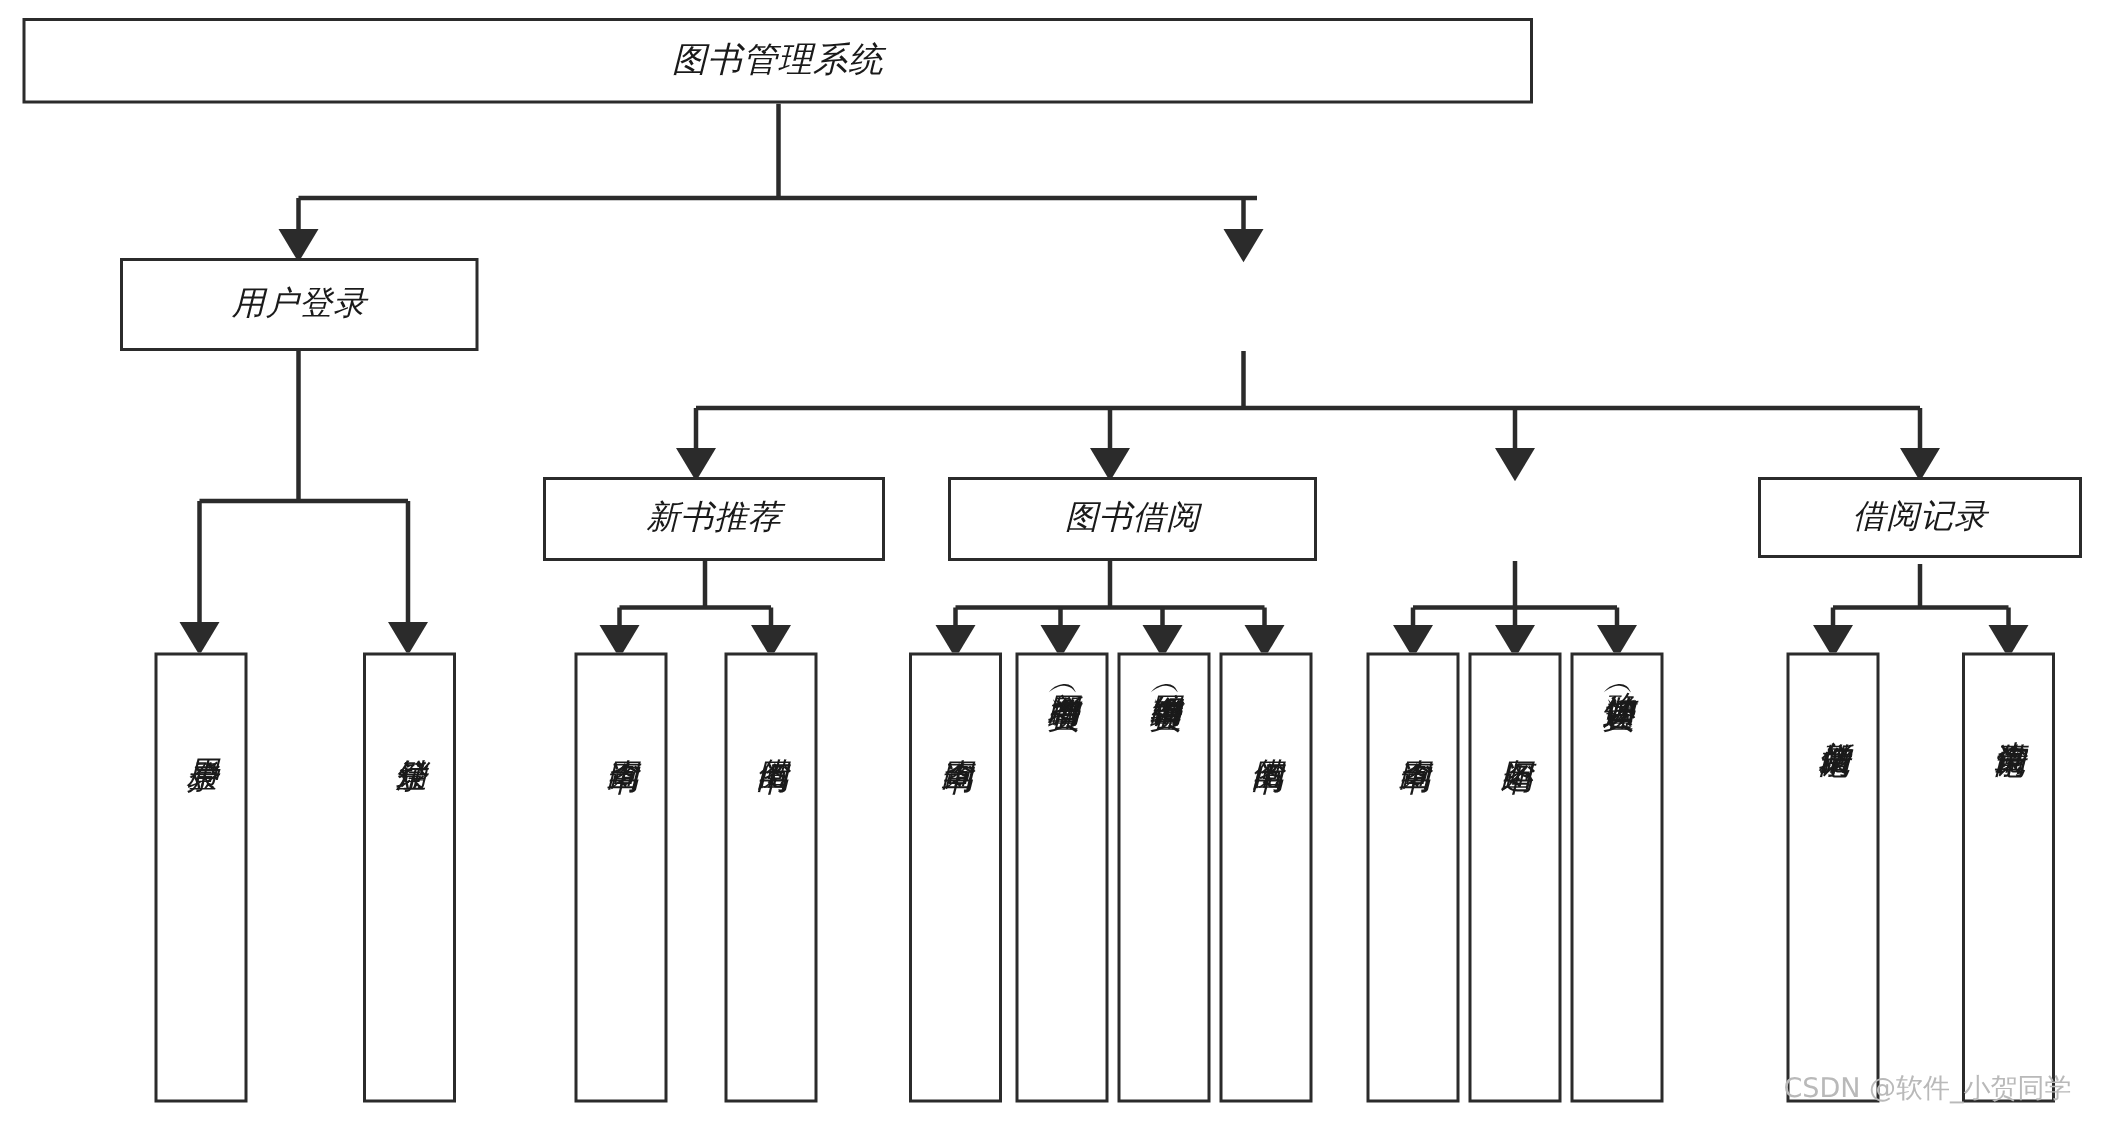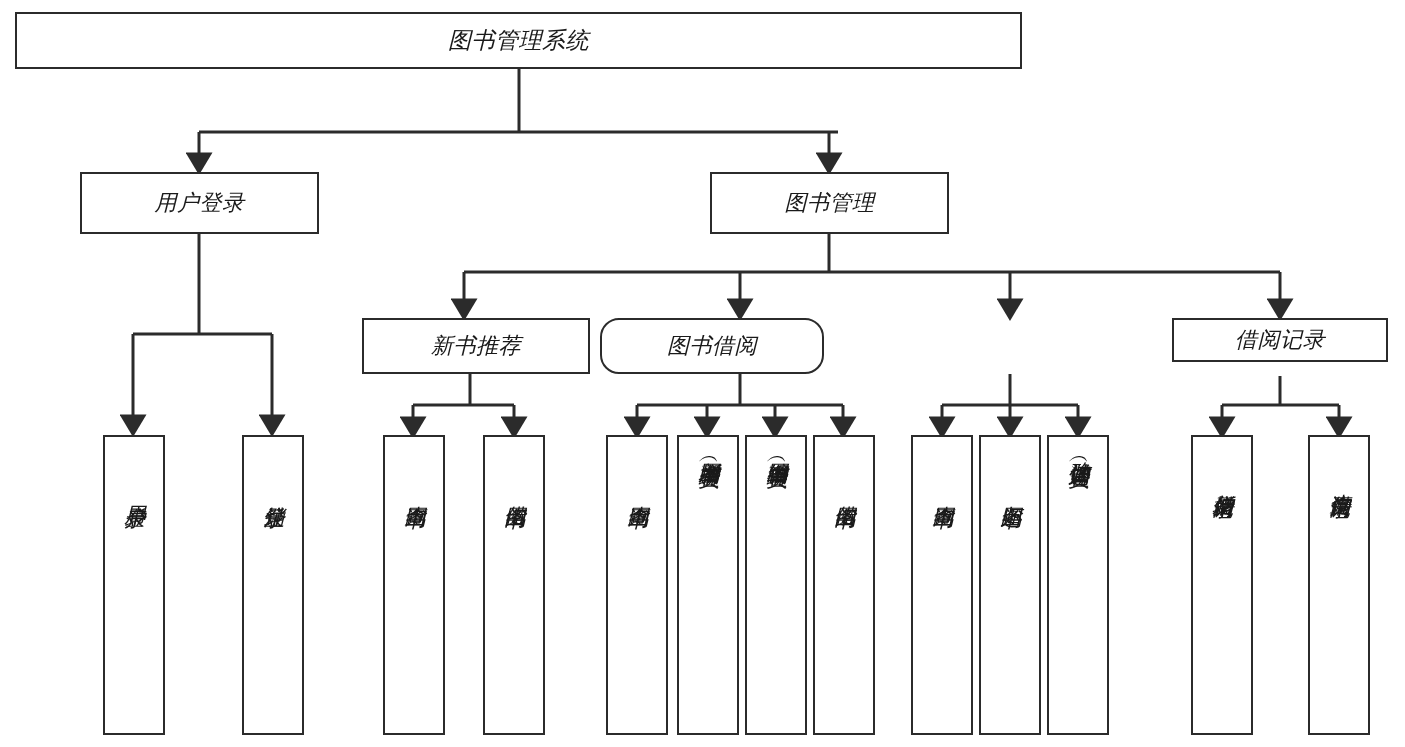--- a/index.html
+++ b/index.html
@@ -139,34 +139,31 @@
   </svg>
 
   <div class="node horizontal root" style="left:15px; top:12px; width:1007px; height:57px;">
     <span class="node-label">图书管理系统</span>
   </div>
 
   <div class="node horizontal" style="left:80px; top:172px; width:239px; height:62px;">
     <span class="node-label">用户登录</span>
   </div>
 
-  <div class="node horizontal" style="left:710px; top:172px; width:239px; height:62px;">
-    <span class="node-label">图书管理</span>
-  </div>
 
   <div class="node horizontal" style="left:362px; top:318px; width:228px; height:56px;">
     <span class="node-label">新书推荐</span>
   </div>
 
-  <div class="node horizontal" style="left:600px; top:318px; width:224px; height:56px;border-radius:19px;">
+  <div class="node horizontal" style="left:632px; top:318px; width:246px; height:56px;">
     <span class="node-label">图书借阅</span>
   </div>
 
 
-  <div class="node horizontal" style="left:1172px; top:318px; width:216px; height:44px;">
+  <div class="node horizontal" style="left:1172px; top:318px; width:216px; height:54px;">
     <span class="node-label">借阅记录</span>
   </div>
 
   <div class="node vertical mid" style="left:103px; top:435px; width:62px; height:300px;">
     <span class="node-label">用户登录</span>
   </div>
 
   <div class="node vertical mid" style="left:242px; top:435px; width:62px; height:300px;">
     <span class="node-label">注销登录</span>
   </div>
@@ -208,14 +205,15 @@
   </div>
 
   <div class="node vertical mid2" style="left:1191px; top:435px; width:62px; height:300px;">
     <span class="node-label">新增借阅记录</span>
   </div>
 
   <div class="node vertical mid2" style="left:1308px; top:435px; width:62px; height:300px;">
     <span class="node-label">查询借阅记录</span>
   </div>
 
+  <div class="watermark">CSDN @软件_小贺同学</div>
 
 </div>
 
 </body></html>

